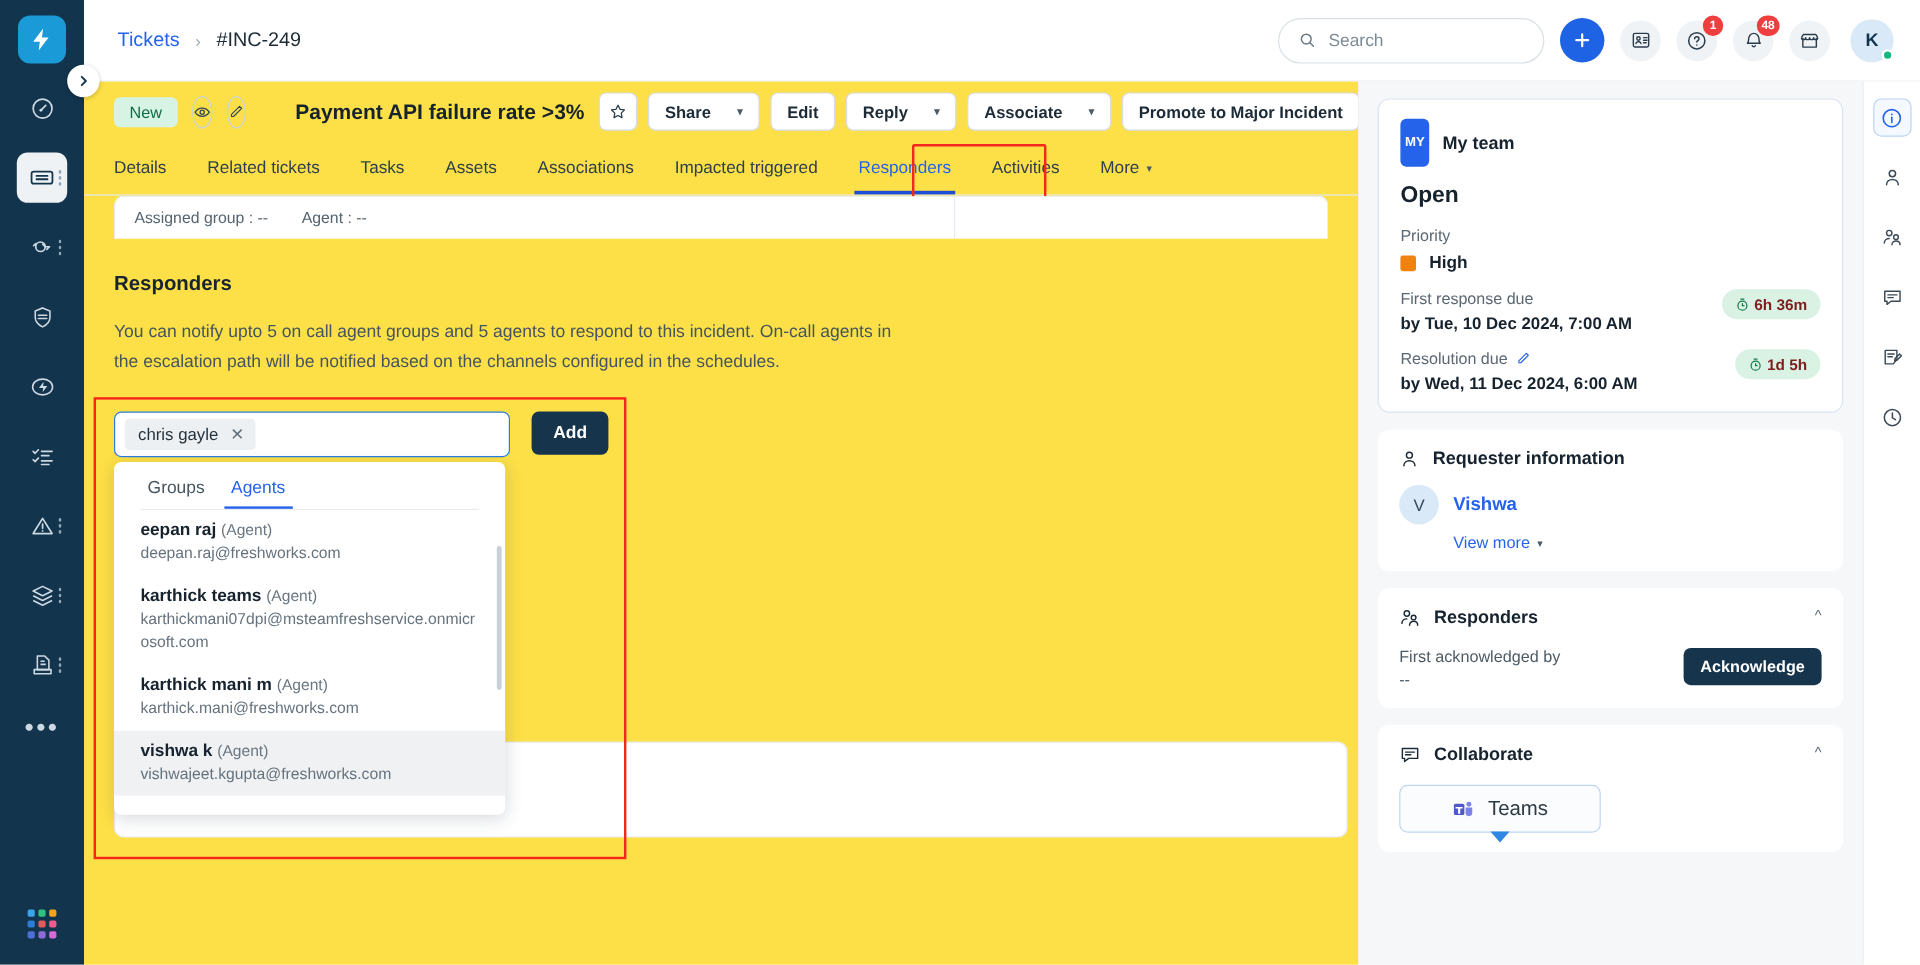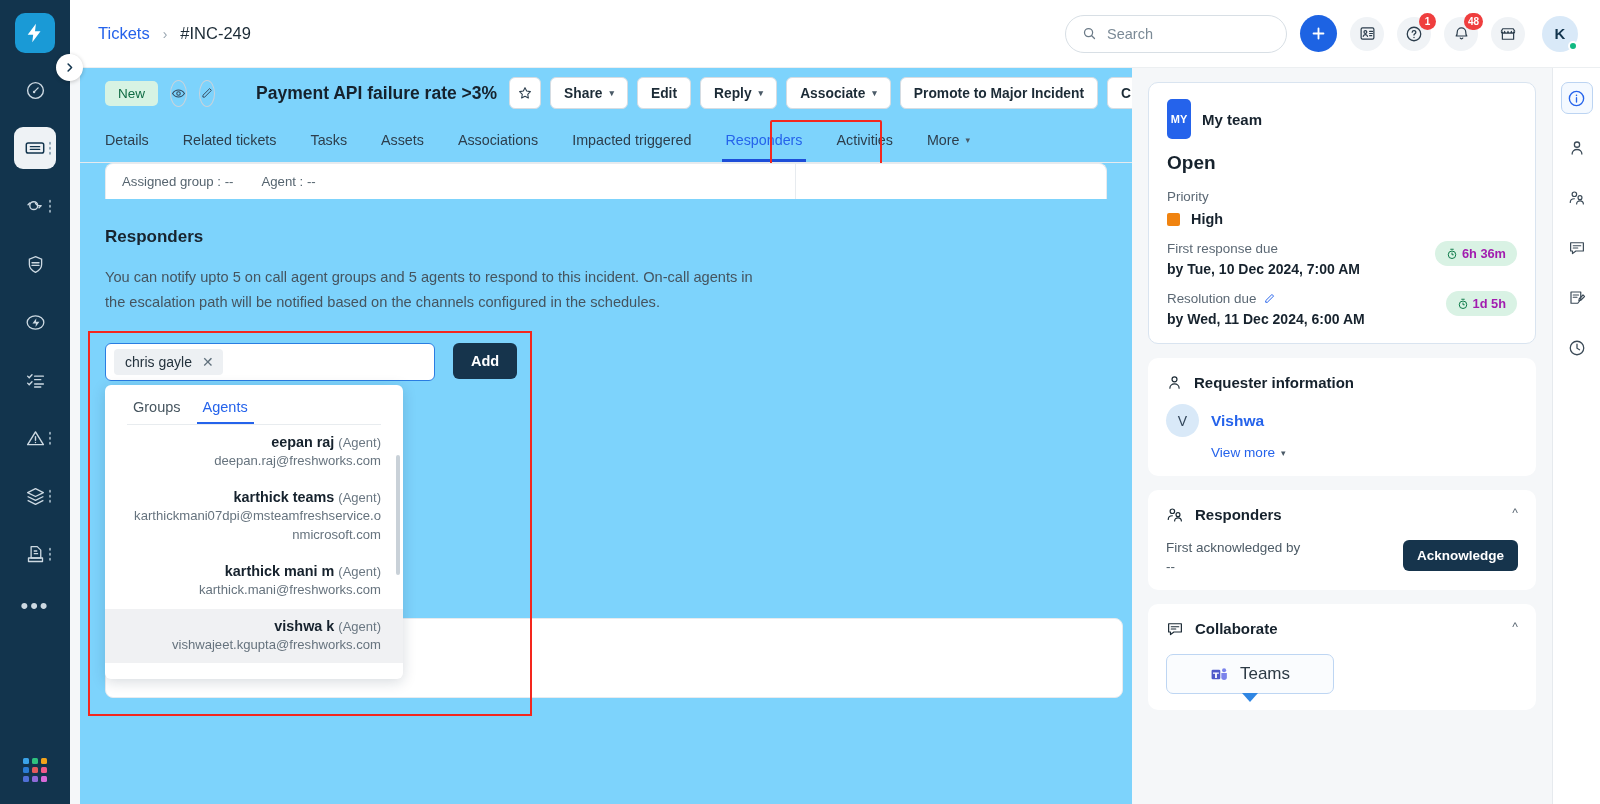--- a/index.html
+++ b/index.html
@@ -76,37 +76,37 @@
     display: flex; align-items: center; justify-content: center; font-size: 15px; font-weight: 600;
     position: relative; margin-left: 4px;
   }
   .avatar-k .online {
     position: absolute; right: 0; bottom: 1px; width: 10px; height: 10px;
     border-radius: 50%; background: #10b981; border: 2px solid #fff;
   }
 
   
   .split { flex: 1; display: flex; min-height: 0; background: #f5f7f9; }
-  .center { flex: 1; min-width: 0; display: flex; flex-direction: column; background: #7dd3fc; margin-left: 10px; }
+  .center { flex: 1; min-width: 0; display: flex; flex-direction: column; background: #fde047; }
 
   
   .tkt-head { height: 50px; display: flex; align-items: center; padding: 0 18px 0 25px; gap: 12px; }
   .pill-new {
     background: #d7f3e3; color: #106b44; font-size: 13.5px; padding: 5px 13px; border-radius: 5px; font-weight: 500;
   }
   .circ-btn {
     width: 27px; height: 27px; border-radius: 50%; border: 1px solid #c9d3db;
     display: flex; align-items: center; justify-content: center; color: #33475b;
   }
   .tkt-title { font-size: 17.5px; font-weight: 700; color: #16222d; margin-left: 10px; white-space: nowrap; }
   .tkt-title-sep { width: 1px; height: 27px; background: #dee4e9; margin-left: 7px; }
   .act { margin-left: auto; display: flex; align-items: center; gap: 9px; }
   .btn {
     height: 32px; border: 1px solid #d5dce2; border-radius: 6px; background: #fff;
-    display: flex; align-items: center; gap: 7px; padding: 0 13px;
+    display: flex; align-items: center; gap: 22px; padding: 0 13px;
     font-size: 13.8px; color: #1c2b36; font-weight: 600; white-space: nowrap;
   }
   .btn.icon-only { width: 32px; padding: 0; justify-content: center; }
   .caret { font-size: 9px; color: #4a5a67; }
   .navpair { display: flex; }
   .navpair .btn:first-child { border-radius: 6px 0 0 6px; }
   .navpair .btn:last-child { border-radius: 0 6px 6px 0; border-left: none; }
 
   
   .tabs {
@@ -152,23 +152,23 @@
     background: #edf0f3; border-radius: 4px; height: 26px; display: flex; align-items: center;
     gap: 10px; padding: 0 9px 0 11px; font-size: 14px; color: #24323d;
   }
   .chip .x { color: #60707c; font-size: 14px; }
   .btn-add {
     height: 36px; background: #16344c; color: #fff; border-radius: 6px;
     display: flex; align-items: center; padding: 0 18px; font-size: 14.5px; font-weight: 600;
   }
 
   .dropdown {
-    position: absolute; top: 42px; left: 0; width: 298px; background: #fff;
+    position: absolute; top: 42px; left: 0; width: 326px; background: #fff;
     border-radius: 6px; box-shadow: 0 3px 14px rgba(16,40,64,.17); padding: 0 0 16px 0;
-    z-index: 20; max-height: 298px; overflow: hidden; text-align: right;
+    z-index: 20; max-height: 298px; overflow: hidden;
   }
   .dd-tabs { display: flex; gap: 10px; padding: 14px 22px 0 22px; }
   .dd-tab {
     font-size: 14.5px; color: #46555f; padding: 0 6px 9px 6px; position: relative;
   }
   .dd-tab.active { color: #2563eb; }
   .dd-tab.active::after {
     content: ""; position: absolute; left: 0; right: 0; bottom: 0; height: 2.5px; background: #2563eb;
   }
   .dd-sep { height: 1px; background: #e8ecef; margin: 0 22px; }
@@ -213,21 +213,21 @@
   .team-name { font-size: 15px; font-weight: 600; color: #16222d; }
   .status-open { font-size: 19px; font-weight: 700; color: #16222d; margin-top: 13px; }
   .lbl { font-size: 13.4px; color: #5b6874; margin-top: 15px; }
   .prio-row { display: flex; align-items: center; gap: 11px; margin-top: 7px; }
   .prio-sq { width: 13px; height: 13px; border-radius: 2px; background: #f08310; }
   .prio-txt { font-size: 14.4px; font-weight: 700; color: #16222d; }
   .due-row { display: flex; align-items: flex-start; justify-content: space-between; margin-top: 14px; }
   .due-l { font-size: 13.4px; color: #5b6874; display: flex; align-items: center; gap: 7px; }
   .due-v { font-size: 14px; font-weight: 700; color: #16222d; margin-top: 5px; }
   .due-pill {
-    background: #d9f2e4; color: #a21caf; font-size: 12.8px; font-weight: 600;
+    background: #d9f2e4; color: #7f1d1d; font-size: 12.8px; font-weight: 600;
     border-radius: 13px; padding: 5px 11px; display: flex; align-items: center; gap: 4px; white-space: nowrap;
   }
   .card-head { display: flex; align-items: flex-start; gap: 11px; }
   .card-head .t { font-size: 15px; font-weight: 700; color: #16222d; }
   .card-head .chev { margin-left: auto; color: #5b6874; font-size: 12px; }
   .req-row { display: flex; align-items: center; gap: 12px; margin-top: 13px; }
   .req-av {
     width: 33px; height: 33px; border-radius: 50%; background: #d9e9f8; color: #33475b;
     font-size: 14px; display: flex; align-items: center; justify-content: center;
   }

